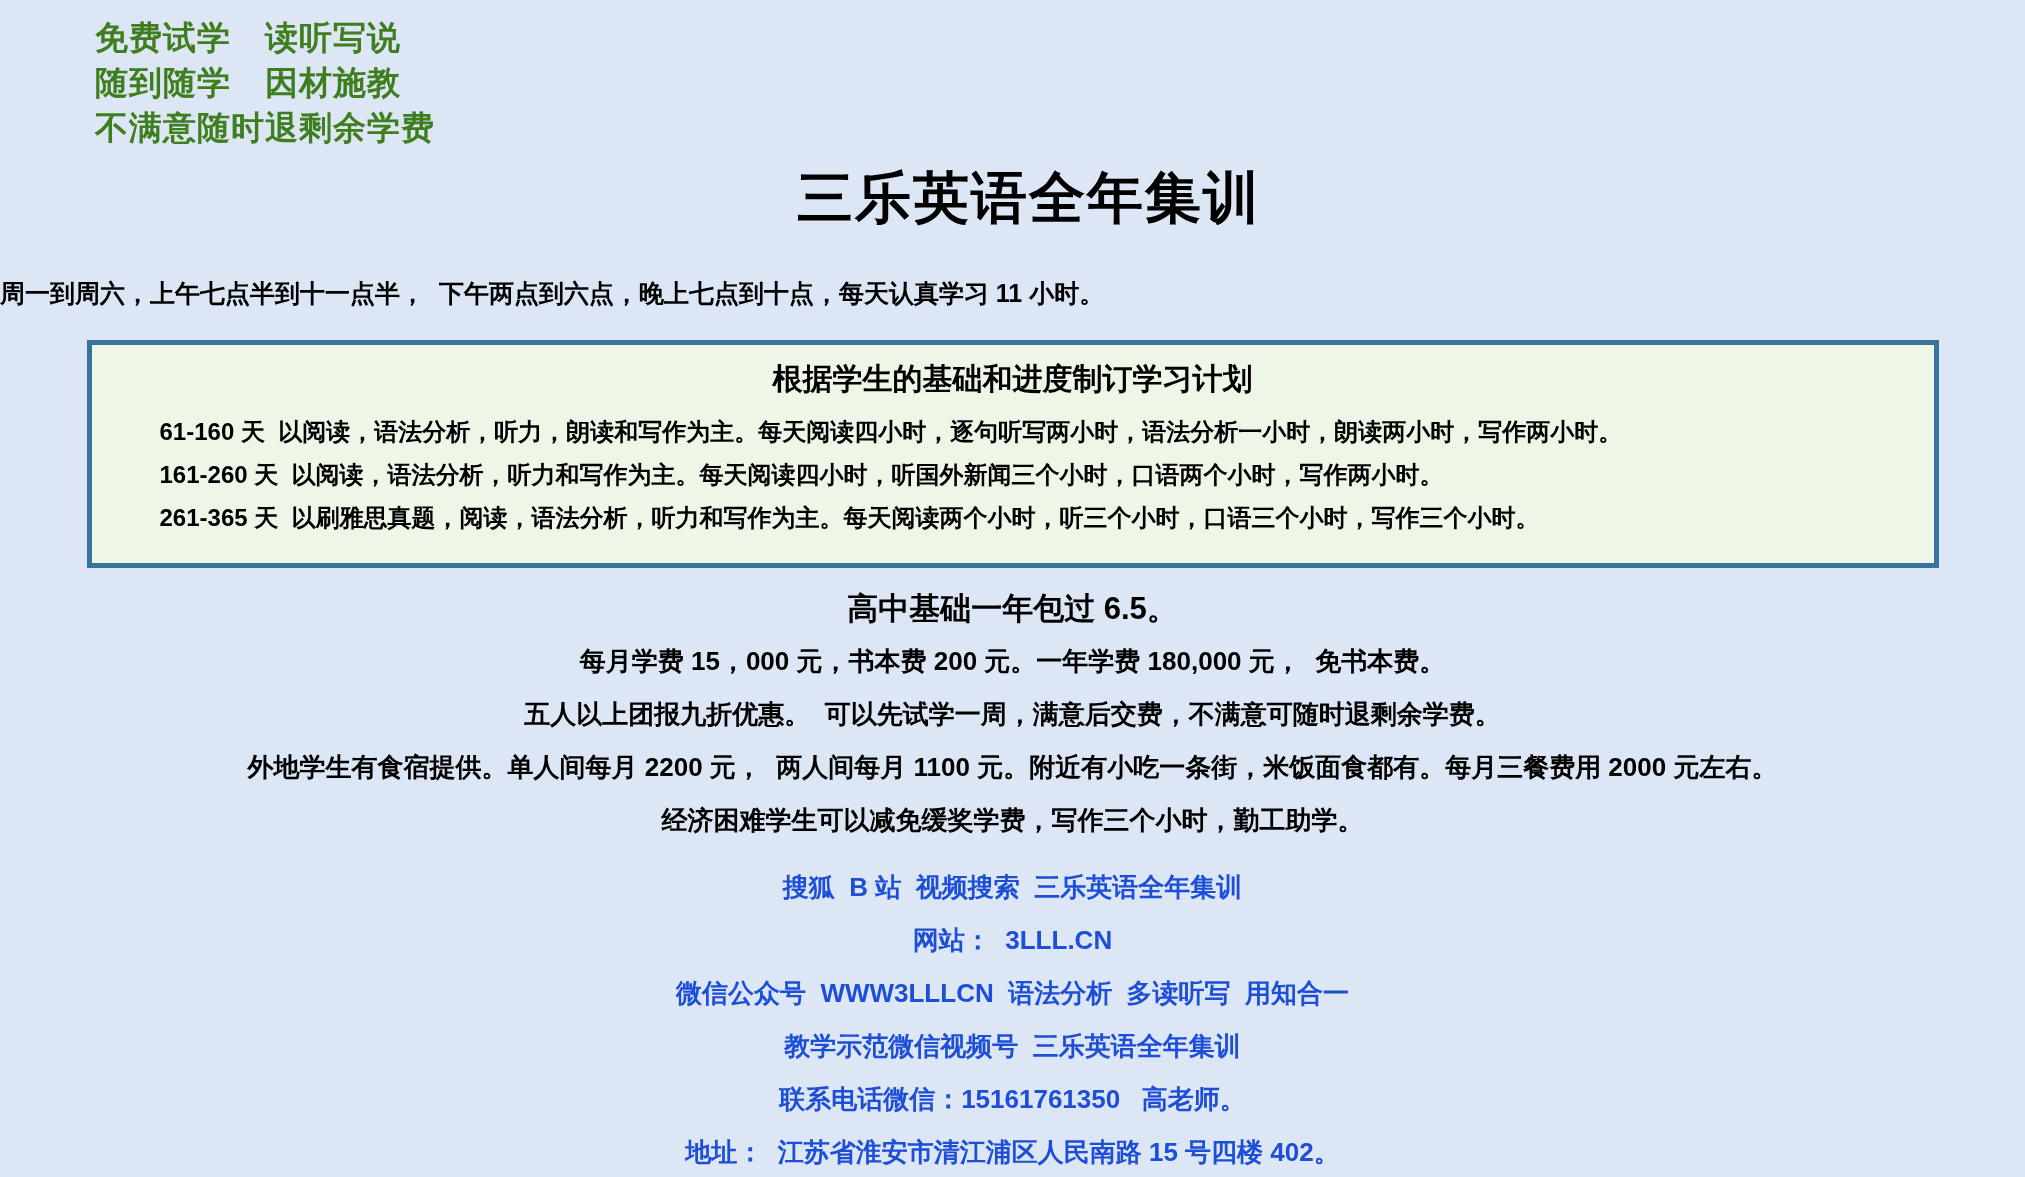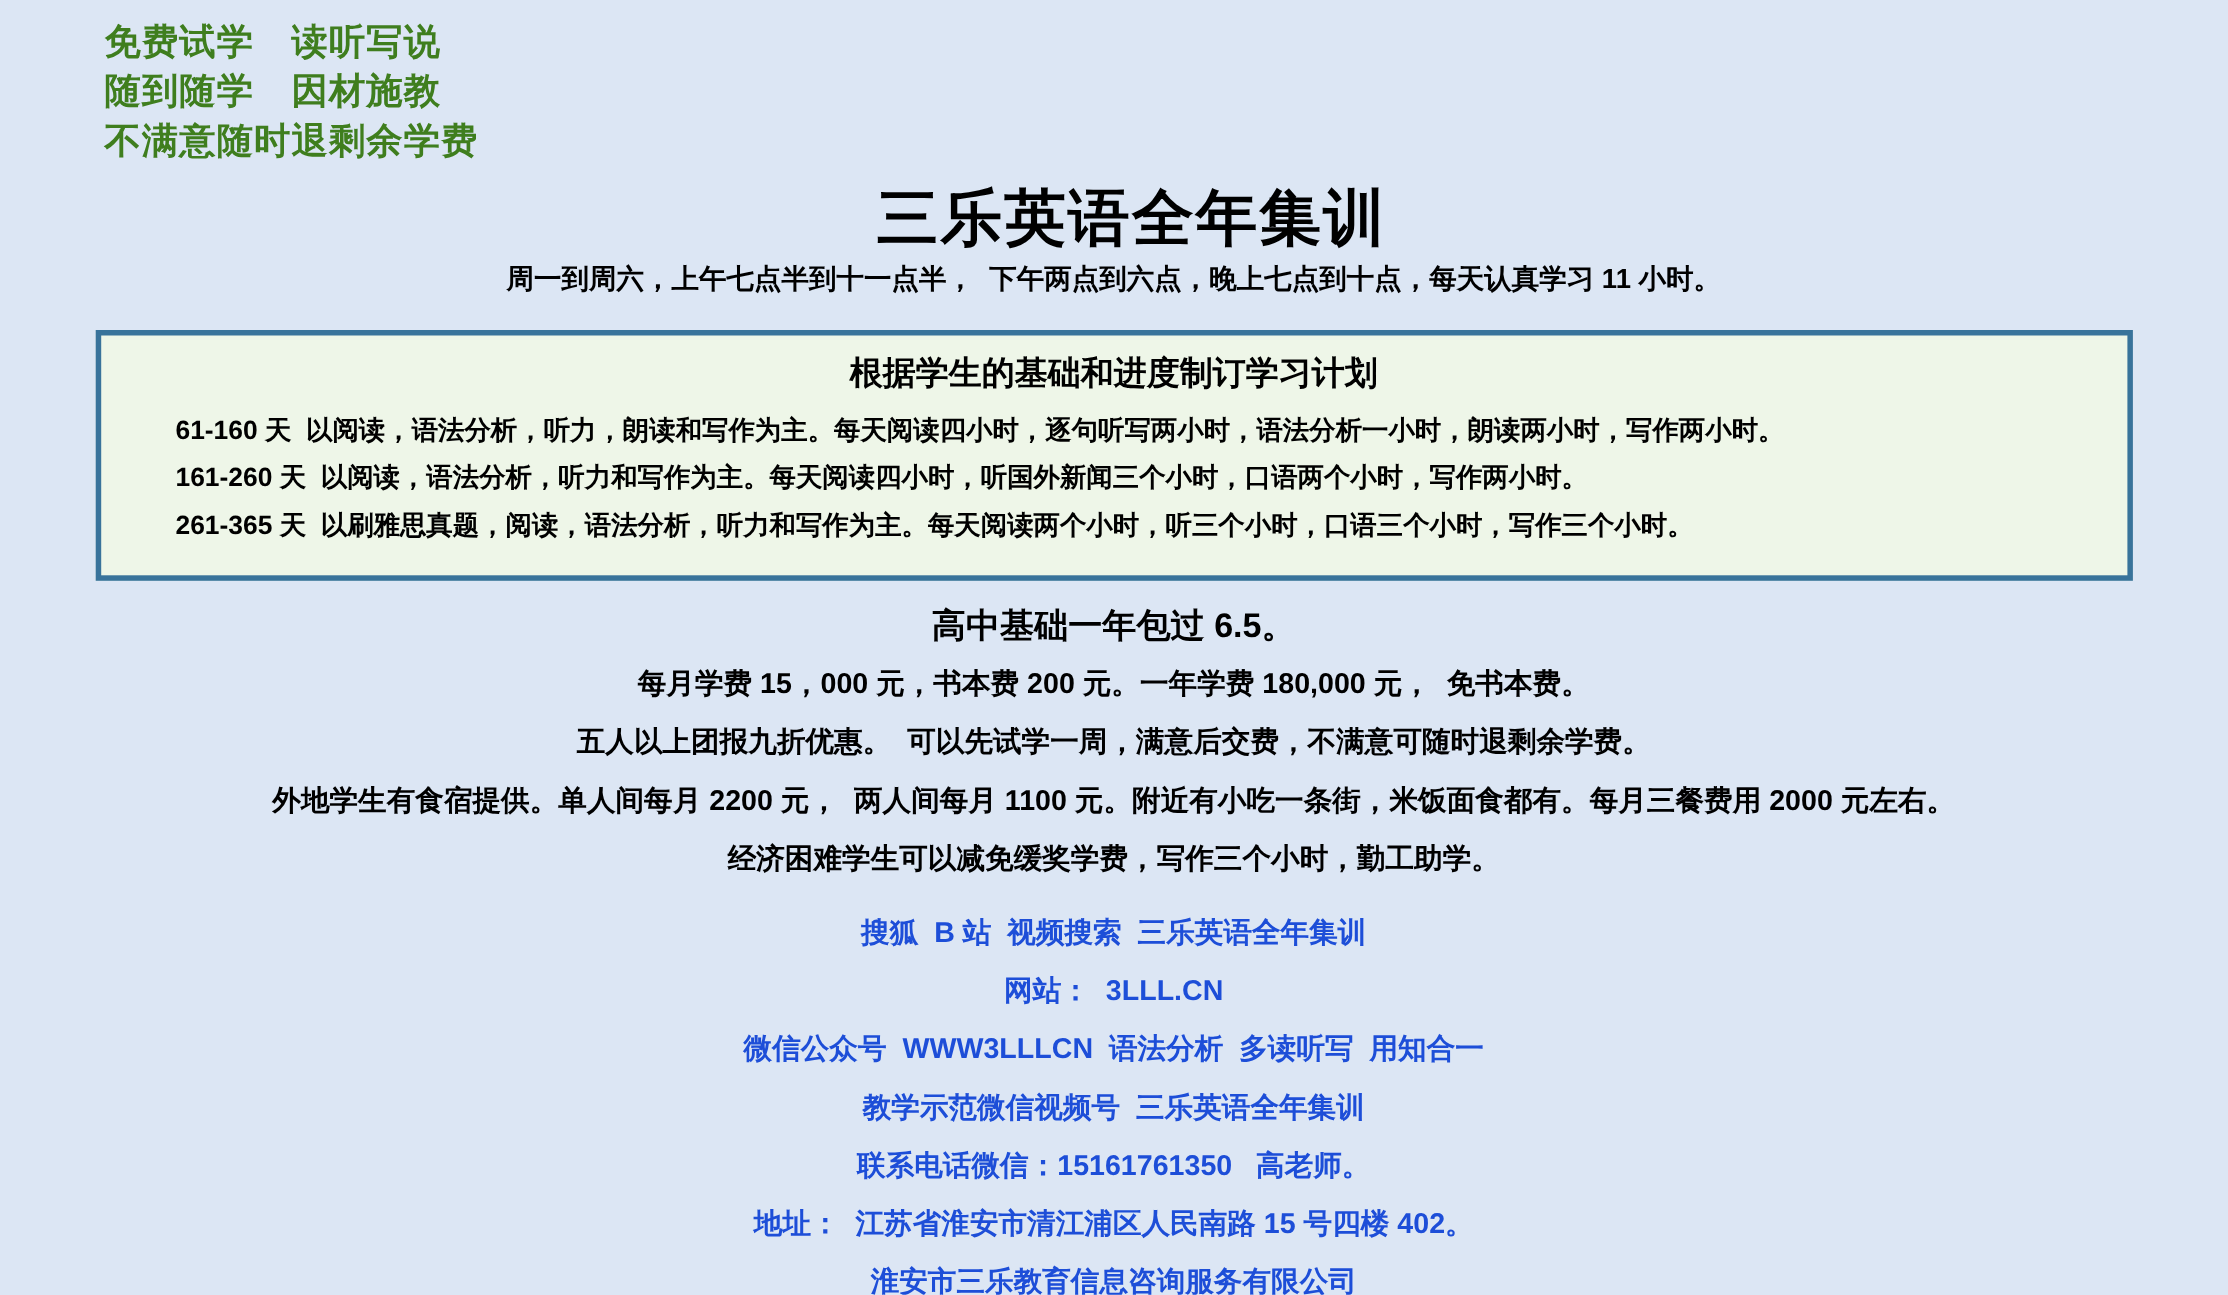--- a/index.html
+++ b/index.html
@@ -32,22 +32,23 @@
   .main-title {
     text-align: center;
     font-size: 56px;
     margin-top: 10px;
     letter-spacing: 2px;
     padding-left: 33px;
   }
 
   
   .schedule {
-    text-align: center;
+    text-align: left;
     font-size: 25px;
+    margin-top: 40px;
   }
 
   
   .plan-box {
     width: 1852px;
     margin: 30px auto 0 auto;
     border: 5px solid #38739b;
     background: #eef6e8;
     padding: 14px 40px 24px 68px;
   }

